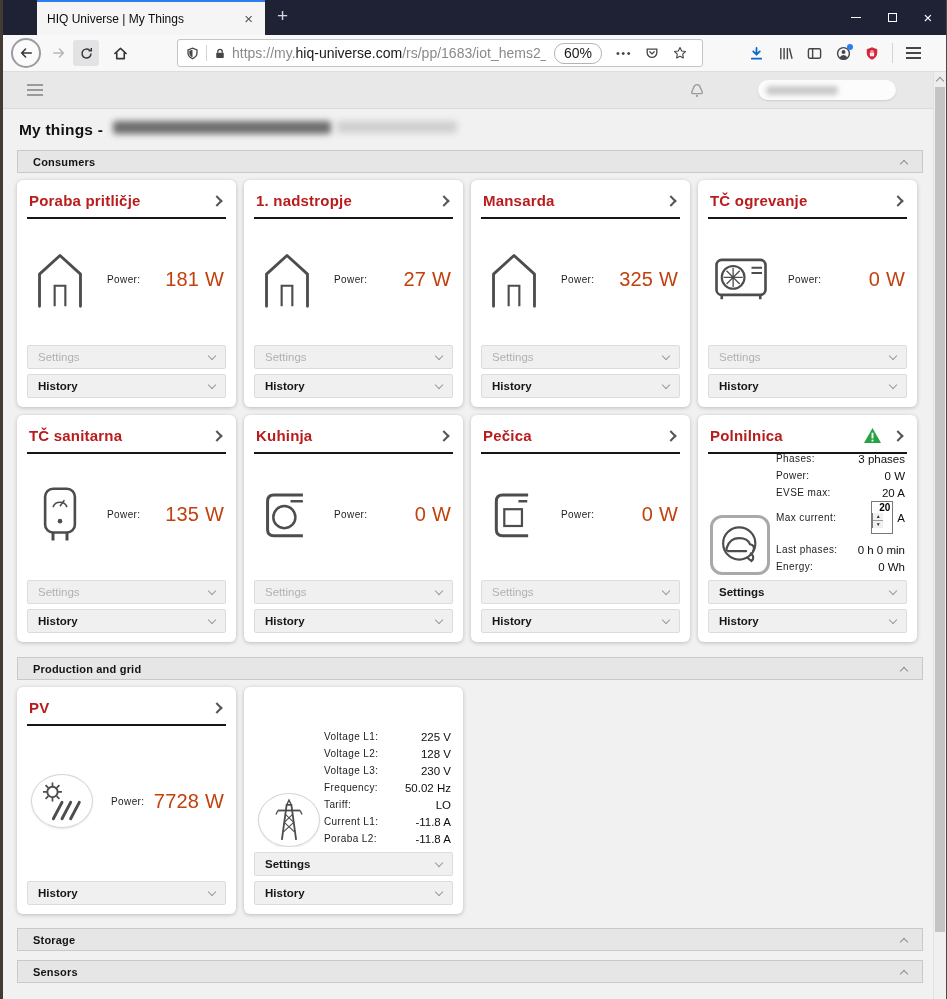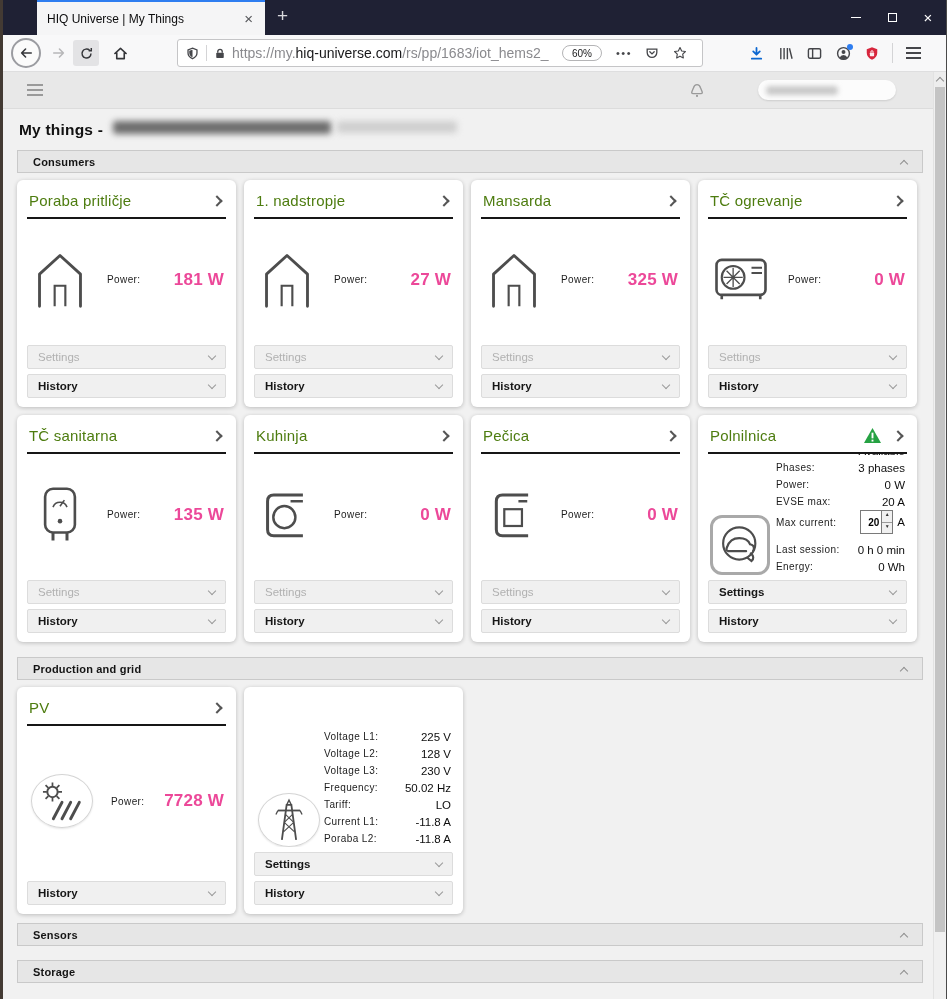--- a/index.html
+++ b/index.html
@@ -22,21 +22,21 @@
   .toolbar{height:37px;background:#f8f8f9;border-bottom:1px solid #dededf;display:flex;align-items:center;padding:0 8px;}
   .nav-btn{display:flex;align-items:center;justify-content:center;}
   .back-circle{width:30px;height:30px;border:2px solid #9b9ca1;border-radius:50%;background:#fbfbfb;display:flex;align-items:center;justify-content:center;margin-right:6px;}
   .fwd{width:24px;margin-right:2px;}
   .reload{width:26px;height:26px;background:#e3e3e5;border-radius:3px;margin-right:8px;}
   .home{width:26px;margin-right:4px;}
   .urlbar{width:526px;height:28px;margin-left:40px;background:#fff;border:1px solid #c5c5c7;border-radius:3px;display:flex;align-items:center;padding:0 8px;}
   .url-sep{width:1px;height:16px;background:#d4d4d6;margin:0 7px;}
   .url-text{flex:1;font-size:14px;color:#8a8a8e;white-space:nowrap;overflow:hidden;margin-left:6px;}
   .url-domain{color:#18181a;}
-  .zoom-pill{font-size:10px;color:#18181a;border:1px solid #b4b4b6;border-radius:10px;padding:1.5px 9px;margin:0 8px;}
+  .zoom-pill{font-size:14px;color:#18181a;border:1px solid #b4b4b6;border-radius:10px;padding:1.5px 9px;margin:0 8px;}
   .dots{font-size:11px;letter-spacing:1.5px;color:#45464a;margin:0 6px;}
   .tb-icon{margin:0 7px;display:flex;align-items:center;position:relative;}
   .tb-sep{width:1px;height:20px;background:#d4d4d6;margin:0 6px;}
   .menu-bars i{display:block;width:15px;height:1.8px;background:#45464a;margin:3px 0;}
   .acct-dot{position:absolute;top:-2px;right:-2px;width:6px;height:6px;border-radius:50%;background:#2e7df0;}
   
   .page{position:relative;height:927px;background:#f1f1f1;}
   .appbar{height:36px;background:#e8e8e8;display:flex;align-items:center;padding:0 24px;box-shadow:0 1px 0 #dcdcdc;}
   .hamburger i{display:block;width:16px;height:2.5px;background:#9a9a9a;margin:2.5px 0;}
   .appbar-right{margin-left:auto;display:flex;align-items:center;margin-right:26px;}
@@ -55,39 +55,39 @@
   .sb-sensors{margin-top:9px;}
   .chev{display:inline-block;}
   .chev-up{width:6px;height:6px;border-left:1.5px solid #8f8f8f;border-bottom:1.5px solid #8f8f8f;transform:rotate(135deg);margin-left:auto;margin-top:4px;}
   .chev-down{width:6px;height:6px;border-left:1.5px solid #9a9a9a;border-bottom:1.5px solid #9a9a9a;transform:rotate(-45deg);margin-left:auto;margin-bottom:3px;}
   .chev-right{width:8px;height:8px;border-top:2.2px solid #555;border-right:2.2px solid #555;transform:rotate(45deg);margin-left:8px;margin-right:3px;}
   
   .grid{display:flex;flex-wrap:wrap;gap:8px;}
   .card{width:219px;height:227px;background:#fff;border-radius:6px;box-shadow:0 1px 4px rgba(0,0,0,.22);
     display:flex;flex-direction:column;padding:9px 10px 9px;}
   .card-head{display:flex;align-items:center;border-bottom:2px solid #161616;padding:3px 2px 8px;}
-  .card-title{font-size:15px;font-weight:normal;color:#4d7c0f;flex:1;white-space:nowrap;letter-spacing:.2px;}
+  .card-title{font-size:15px;font-weight:bold;color:#b91c1c;flex:1;white-space:nowrap;letter-spacing:.2px;}
   .warn{margin-right:4px;display:flex;}
   .card-body{flex:1;display:flex;align-items:center;overflow:hidden;}
   .card-body.list{align-items:flex-end;padding-top:7px;}
   .icon-wrap{width:66px;flex:0 0 66px;display:flex;align-items:center;justify-content:center;}
   .card-body.list .icon-wrap{margin-top:2px;}
   .tile{width:60px;height:60px;flex:0 0 60px;border:3.5px solid #a9a9a9;border-radius:12px;margin:22px 6px 0 2px;display:flex;align-items:center;justify-content:center;}
   .round{width:62px;height:54px;flex:0 0 62px;border:1px solid #d4d4d4;border-radius:50%;box-shadow:0 1px 2px rgba(0,0,0,.10);display:flex;align-items:center;justify-content:center;margin:0 4px;}
   .card-body.list .round{margin-top:24px;}
   .stat-big{flex:1;display:flex;align-items:center;}
   .slabel{font-size:10px;font-weight:normal;color:#1c1c1c;letter-spacing:.4px;}
   .stat-big .slabel{margin-left:14px;}
-  .sval-big{margin-left:auto;font-size:17px;font-weight:bold;color:#ec4899;padding-right:2px;letter-spacing:.2px;}
+  .sval-big{margin-left:auto;font-size:20px;font-weight:normal;color:#c2410c;padding-right:2px;letter-spacing:.2px;}
   .stats{flex:1;display:flex;flex-direction:column;padding-top:1px;}
   .srow{display:flex;align-items:center;min-height:17px;}
   .srow.gap{margin-top:7px;}
   .sval{margin-left:auto;font-size:11.5px;font-weight:normal;color:#0d0d0d;padding-right:2px;}
   .sval.unit{margin-left:4px;}
-  .spinbox{margin-left:auto;display:flex;border:1px solid #7a7a7a;background:#fff;height:24px;}
+  .spinbox{margin-left:auto;display:flex;border:1px solid #7a7a7a;background:#fff;height:33px;flex-direction:column;}
   .spin-inp{width:20px;border:none;outline:none;font-size:10px;text-align:right;padding:0 2px;font-weight:bold;}
   .spin-btns{width:11px;display:flex;flex-direction:column;border-left:1px solid #7a7a7a;}
   .spin-up,.spin-dn{flex:1;font-size:5px;line-height:7px;text-align:center;color:#333;background:#f0f0f0;}
   .spin-up{border-bottom:1px solid #9a9a9a;}
   .acc{height:24px;background:#f0f0f0;border:1px solid #dcdcdc;border-radius:2px;display:flex;align-items:center;padding:0 10px;margin-top:5px;}
   .acc-label{font-size:11.5px;font-weight:bold;color:#161616;}
   .acc.disabled .acc-label{color:#b1b1b1;font-weight:normal;}
   
   .scrollbar{position:absolute;top:0;right:0;bottom:0;width:13px;background:#f0f0f0;border-left:1px solid #e2e2e2;}
   .sb-arrow{height:15px;display:flex;align-items:center;justify-content:center;background:#ededed;}
@@ -469,21 +469,21 @@
                   <span class="spinbox">
                     <input class="spin-inp" value="20" style="">
                     <span class="spin-btns">
                       <span class="spin-up">▲</span>
                       <span class="spin-dn">▼</span>
                     </span>
                   </span>
                   <span class="sval unit">A</span>
                 </div>
                 <div class="srow gap">
-                  <span class="slabel">Last session:</span>
+                  <span class="slabel">Last phases:</span>
                   <span class="sval">0 h 0 min</span>
                 </div>
                 <div class="srow">
                   <span class="slabel">Energy:</span>
                   <span class="sval">0 Wh</span>
                 </div>
               </div>
             </div>
             <div class="acc">
               <span class="acc-label">Settings</span>
@@ -570,26 +570,26 @@
               <span class="acc-label">Settings</span>
               <span class="chev chev-down"></span>
             </div>
             <div class="acc">
               <span class="acc-label">History</span>
               <span class="chev chev-down"></span>
             </div>
           </div>
         </div>
 
+      <div class="section-bar sb-storage">
+        <span class="section-label">Storage</span>
+        <span class="chev chev-up"></span>
+      </div>
       <div class="section-bar sb-sensors">
         <span class="section-label">Sensors</span>
-        <span class="chev chev-up"></span>
-      </div>
-      <div class="section-bar sb-storage">
-        <span class="section-label">Storage</span>
         <span class="chev chev-up"></span>
       </div>
     </div>
 
     <div class="scrollbar">
       <div class="sb-arrow">
           <span class="chev chev-up" style="margin-left:0"></span>
         </div>
       <div class="sb-thumb"></div>
     </div>

